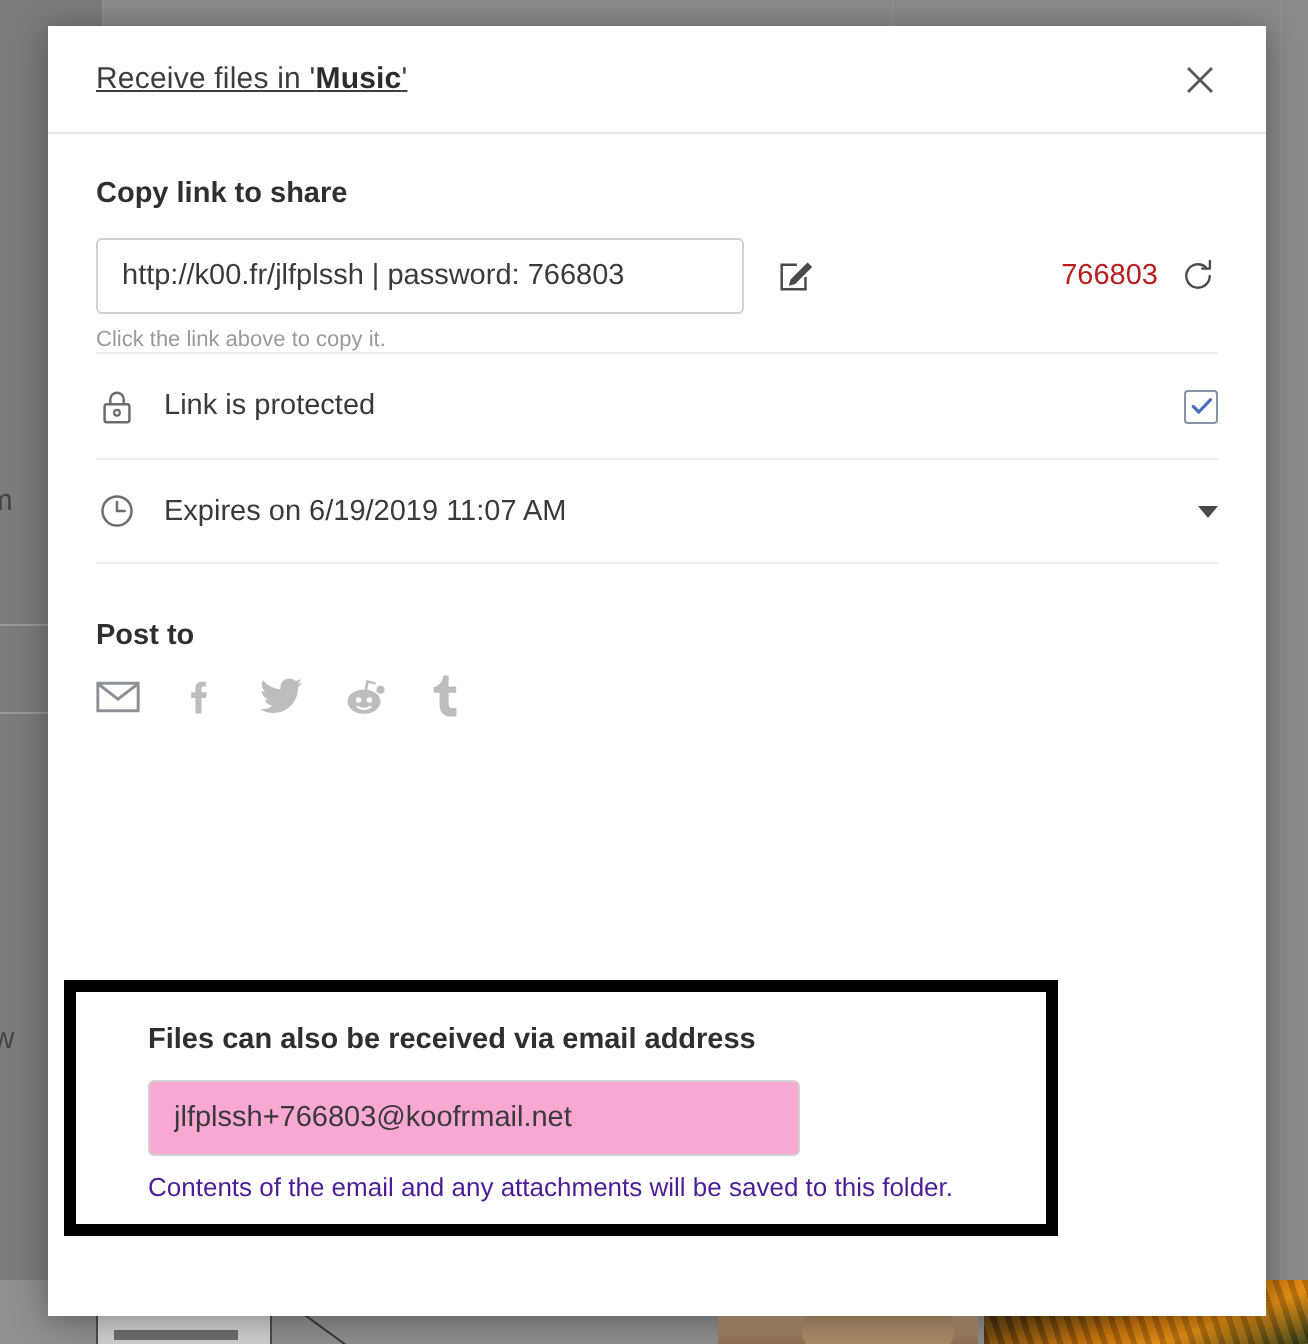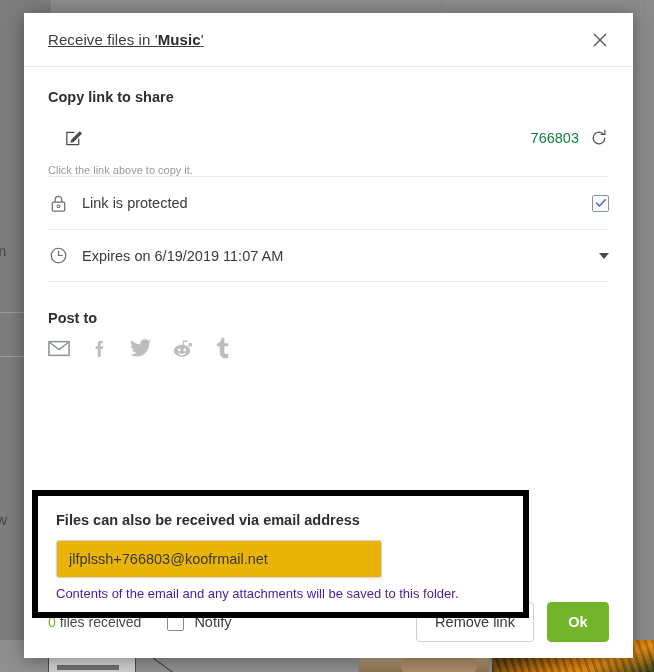--- a/index.html
+++ b/index.html
@@ -197,21 +197,21 @@
   }
 
   .edit-btn { width: 38px; height: 38px; margin-left: 6px; }
 
   .pwd-wrap {
     margin-left: auto;
     display: flex;
     align-items: center;
     gap: 10px;
   }
-  .pwd-value { font-size: 14.5px; color: #15803d; }
+  .pwd-value { font-size: 14.5px; color: #b91c1c; }
   .refresh-btn { width: 20px; height: 20px; }
 
   .hint {
     font-size: 11px;
     color: #9a9a9a;
     margin-top: 7px;
   }
 
   .opt-list { margin-top: 0; }
 
@@ -276,38 +276,38 @@
 
   
   .email-block {
     position: absolute;
     left: 8px;
     top: 423px;
     width: 497px;
     height: 128px;
     border: 6px solid #000000;
     background: #fff;
-    padding: 16px 16px 0 18px;
+    padding: 16px 16px 0 36px;
   }
   .email-label {
     font-size: 14.5px;
     font-weight: bold;
     color: #2f2f2f;
   }
   .email-input {
     margin-top: 12px;
     width: 326px;
     height: 38px;
     border: 1px solid #d2d2d2;
     border-radius: 3px;
     padding: 0 12px;
     font-size: 14.5px;
     color: #3a3a3a;
     font-family: "Liberation Sans", sans-serif;
-    background: #eab308;
+    background: #f9a8d4;
     outline: none;
   }
   .email-hint {
     font-size: 13px;
     color: #4c1d95;
     margin-top: 8px;
   }
 
   .modal-footer {
     flex: none;
@@ -407,20 +407,21 @@
           <path d="M1 1 L13 13 M13 1 L1 13" stroke="#555" stroke-width="1.4" fill="none"></path>
         </svg>
       </button>
     </div>
 
     <div class="modal-body">
 
       <div class="section-label">Copy link to share</div>
 
       <div class="link-row">
+        <input class="link-input" type="text" readonly="" value="http://k00.fr/jlfplssh | password: 766803" style="">
         <button class="icon-btn edit-btn" aria-label="Edit link">
           <svg width="19" height="19" viewBox="0 0 20 20" aria-hidden="true">
             <path d="M3 6.5 V16.5 H15.5 V10" stroke="#4a4a4a" stroke-width="1.3" fill="none"></path>
             <path d="M3 6.5 V3.5 H11" stroke="#4a4a4a" stroke-width="1.3" fill="none"></path>
             <path d="M8.2 11.6 L16.6 3.2 L18.2 4.8 L9.8 13.2 L7.6 13.8 Z" stroke="#4a4a4a" stroke-width="1.2" fill="#4a4a4a"></path>
           </svg>
         </button>
         <div class="pwd-wrap">
           <span class="pwd-value">766803</span>
           <button class="icon-btn refresh-btn" aria-label="Regenerate password">
@@ -513,28 +514,15 @@
       </div>
 
       <div class="email-block">
         <div class="email-label">Files can also be received via email address</div>
         <input class="email-input" type="text" readonly="" value="jlfplssh+766803@koofrmail.net" style="">
         <div class="email-hint">Contents of the email and any attachments will be saved to this folder.</div>
       </div>
 
     </div>
 
-    <div class="modal-footer">
-      <div class="files-received"><span class="count">0</span><span> files received</span></div>
-
-      <div class="notify-wrap">
-        <span class="cbx-empty"></span>
-        <span class="notify-label">Notify</span>
-      </div>
-
-      <div class="footer-actions">
-        <button class="btn btn-secondary">Remove link</button>
-        <button class="btn btn-primary">Ok</button>
-      </div>
-    </div>
 
   </div>
 </div>
 
 </body></html>

